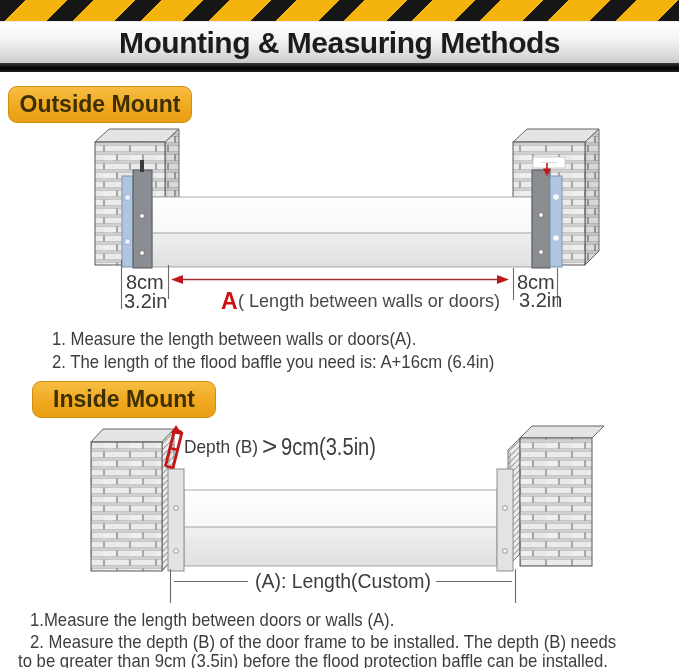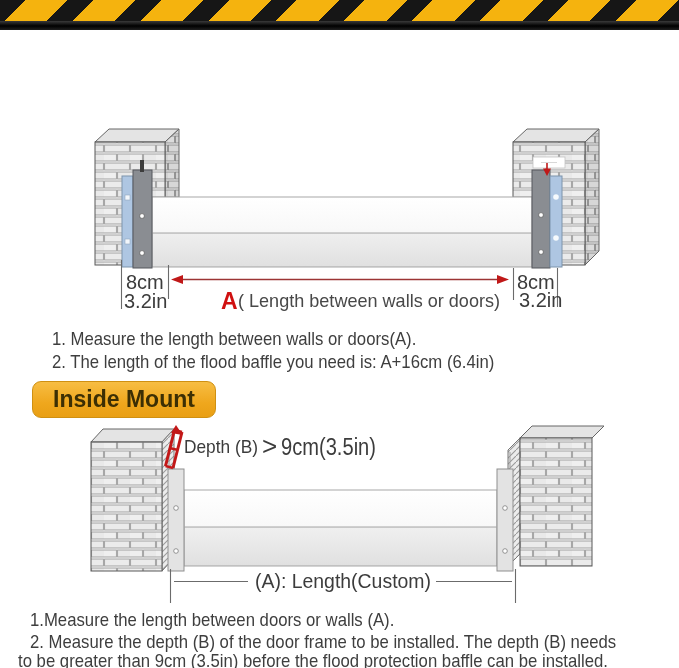--- a/index.html
+++ b/index.html
@@ -46,23 +46,29 @@
   #in-step2{top:631px;left:30px;}
   #in-step3{top:650px;left:18px;}
 </style>
 </head>
 <body>
 
 <div class="page">
 
   <header>
     <div class="hazard-stripes"></div>
+    <div class="titlebar">
+      <h1>Mounting &amp; Measuring Methods</h1>
+    </div>
     <div class="titlebar-shadow"></div>
   </header>
 
+  <div class="section-label" id="label-outside">
+    <span>Outside Mount</span>
+  </div>
 
   <svg class="diagram" id="diagram-outside" width="679" height="200" viewBox="0 120 679 200">
     <defs>
       <pattern id="bricksF" width="26" height="18" patternUnits="userSpaceOnUse">
         <rect width="26" height="18" fill="#fbfbfb"></rect>
         <rect x="0.6" y="1" width="24.8" height="7" fill="#ebebeb" stroke="#9a9a9a" stroke-width="0.9"></rect>
         <rect x="-12.4" y="10" width="24.8" height="7" fill="#efefef" stroke="#9a9a9a" stroke-width="0.9"></rect>
         <rect x="13.6" y="10" width="24.8" height="7" fill="#e9e9e9" stroke="#9a9a9a" stroke-width="0.9"></rect>
       </pattern>
       <pattern id="bricksS" width="14" height="18" patternUnits="userSpaceOnUse">

